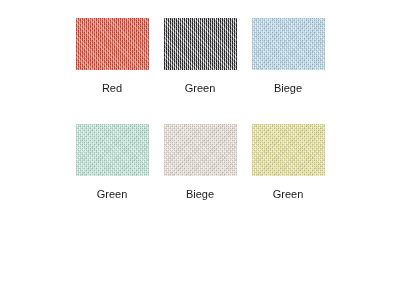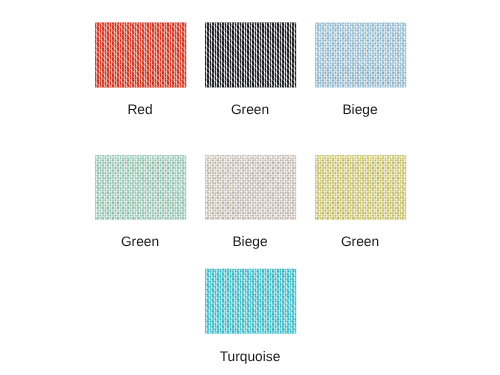--- a/index.html
+++ b/index.html
@@ -164,23 +164,14 @@
 
     <div class="swatch-cell">
       <div class="swatch-chip" style="background-color: rgb(230, 224, 138);">
         <div class="weave weave-a"></div>
         <div class="weave weave-b"></div>
       </div>
       <div class="swatch-label">Green</div>
     </div>
   </div>
 
-  <div class="swatch-row" id="row-3">
-    <div class="swatch-cell">
-      <div class="swatch-chip" style="background-color: rgb(79, 208, 221);">
-        <div class="weave weave-a"></div>
-        <div class="weave weave-b"></div>
-      </div>
-      <div class="swatch-label">Turquoise</div>
-    </div>
-  </div>
 
 </div>
 
 </body></html>

